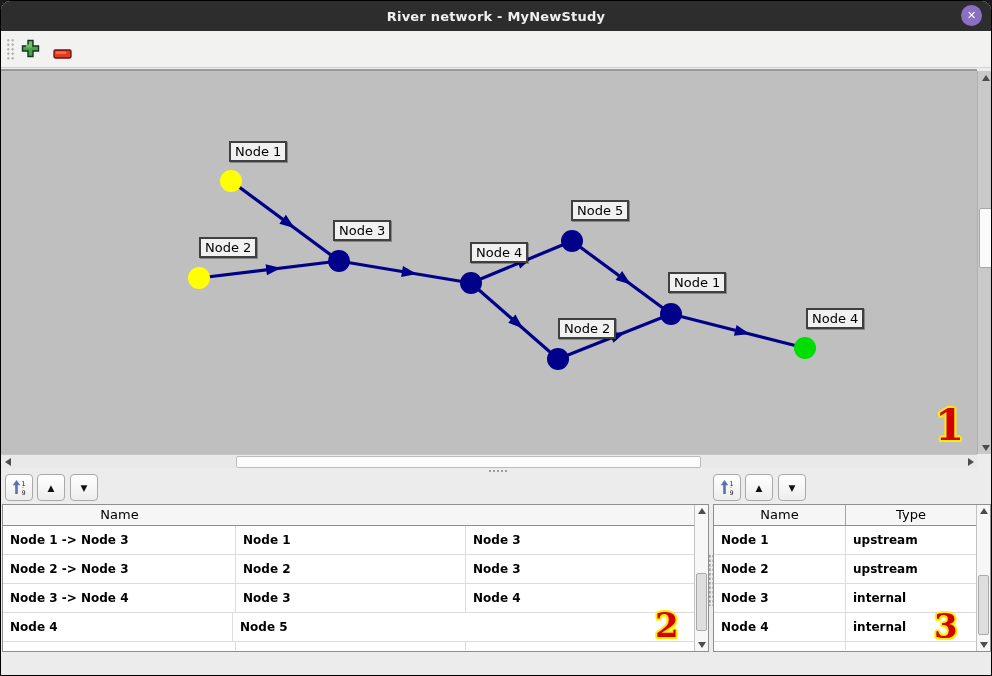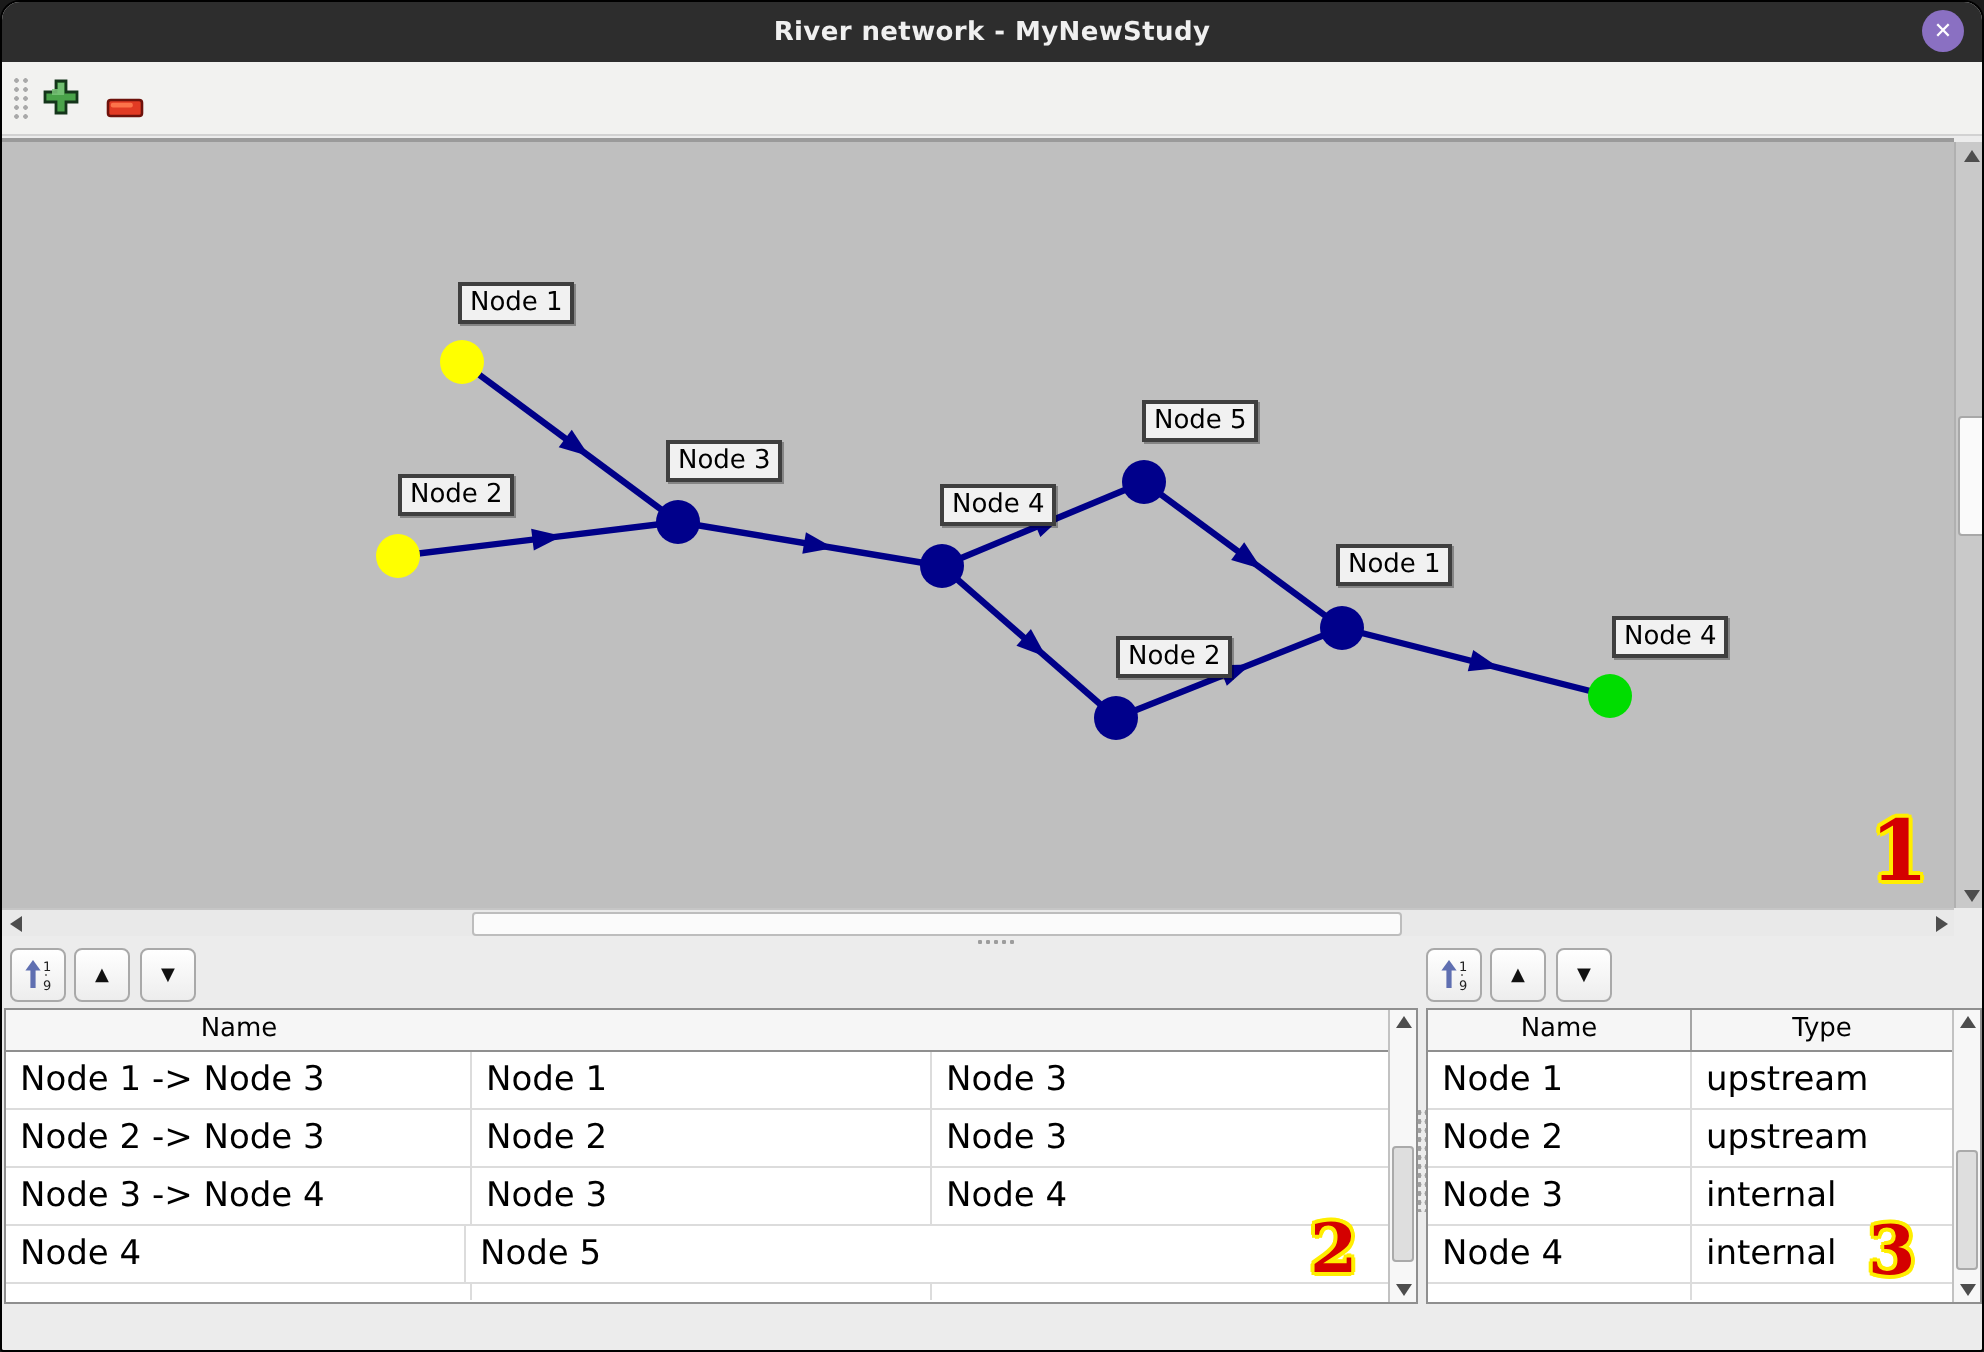--- a/index.html
+++ b/index.html
@@ -59,22 +59,22 @@
     background:linear-gradient(#ffffff,#ededed);display:flex;align-items:center;justify-content:center;
     cursor:pointer;font-size:9px;color:#111;}
   
   .dtable{position:absolute;background:#fff;border:1px solid #8f8f8f;overflow:hidden;}
   .t-head{display:flex;height:21px;background:#f6f6f6;border-bottom:1px solid #8f8f8f;}
   .t-head .hc{font-size:13px;color:#000;text-align:center;line-height:20px;
     border-right:1px solid #a5a5a5;overflow:hidden;cursor:pointer;}
   .t-head .hc:last-child{border-right:none;}
   .t-body .row{display:flex;height:29px;border-bottom:1px solid #dcdcdc;background:#fff;cursor:pointer;}
   .t-body .row.partial{height:8px;border-bottom:none;}
-  .t-body .cell{font-size:17px;color:#000;line-height:28px;padding-left:7px;
-    border-right:1px solid #dcdcdc;overflow:hidden;white-space:nowrap;}
+  .t-body .cell{font-size:12px;color:#000;line-height:28px;padding-left:7px;
+    border-right:1px solid #dcdcdc;overflow:hidden;white-space:nowrap;font-weight:bold;}
   .t-body .cell:last-child{border-right:none;}
   .t-scroll{position:absolute;right:0;top:0;bottom:0;width:14px;background:#f7f7f7;border-left:1px solid #c2c2c2;}
   .t-scroll .sb-btn{width:13px;height:12px;}
   .t-thumb{position:absolute;left:1px;width:11px;background:#dedede;border:1px solid #aaa;border-radius:2px;cursor:pointer;}
   
   .ann{position:absolute;font-family:"DejaVu Serif","Liberation Serif",serif;font-weight:700;
     color:#d40000;line-height:1;z-index:50;
     text-shadow:-2px 0 #ffee00,2px 0 #ffee00,0 -2px #ffee00,0 2px #ffee00,
       -1.5px -1.5px #ffee00,1.5px -1.5px #ffee00,-1.5px 1.5px #ffee00,1.5px 1.5px #ffee00;}
 </style>

